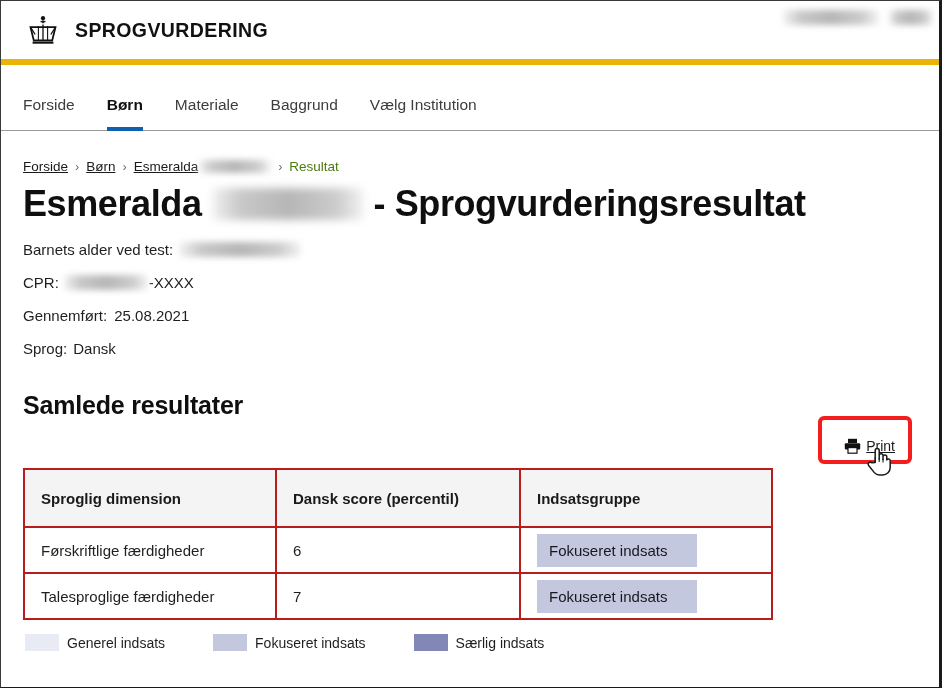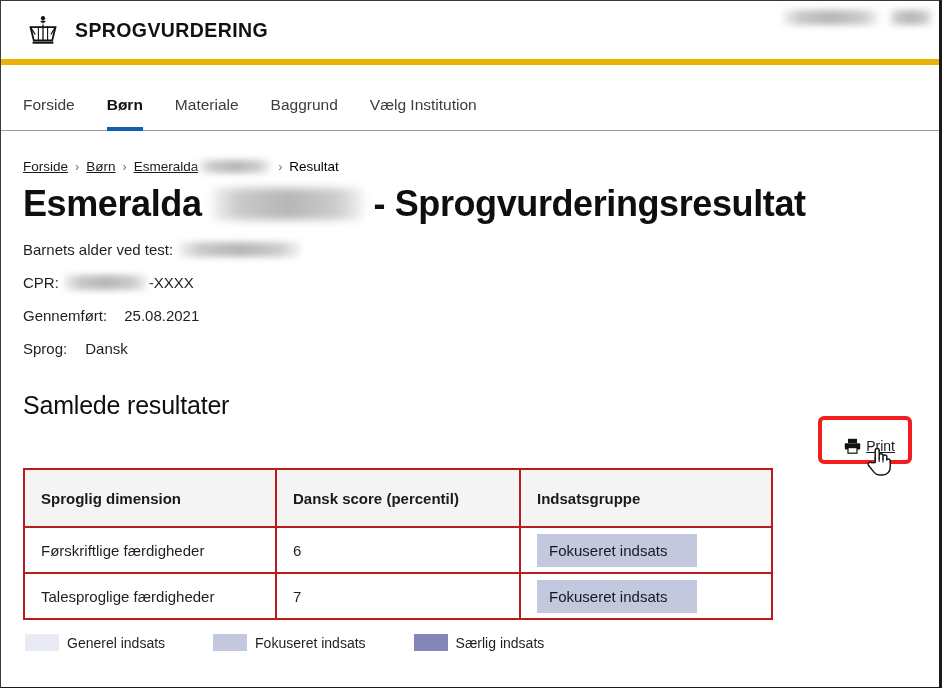--- a/index.html
+++ b/index.html
@@ -128,21 +128,21 @@
   }
   .crumb-redacted {
     width: 72px;
     height: 13px;
     margin-left: 1px;
   }
   .crumb-sep {
     color: #6a6a6a;
     font-size: 12.5px;
   }
-  .crumb-current { color: #000000; }
+  .crumb-current { color: #4d7c0f; }
 
   .page-title {
     font-size: 36px;
     font-weight: bold;
     color: #0f0f0f;
     letter-spacing: -0.4px;
     margin: 6px 0 16px 0;
     display: flex;
     align-items: center;
     gap: 0px;
@@ -171,21 +171,21 @@
   }
   .meta-redacted-age {
     width: 122px;
     height: 15px;
     margin-left: 6px;
     filter: blur(3.4px);
   }
 
   .section-title {
     font-size: 25px;
-    font-weight: normal;
+    font-weight: bold;
     color: #0f0f0f;
     margin: 34px 0 0 0;
     letter-spacing: -0.2px;
   }
 
   
   .print-row {
     position: relative;
     height: 34px;
     margin-top: 12px;
@@ -359,26 +359,26 @@
     </div>
 
     <div class="meta-line">
       <span>CPR:</span>
       <span class="redacted meta-redacted-cpr"></span>
       <span>-XXXX</span>
     </div>
 
     <div class="meta-line">
       <span>Gennemført:</span>
-      <span style="margin-left:17px">25.08.2021</span>
+      <span style="margin-left:7px">25.08.2021</span>
     </div>
 
     <div class="meta-line">
       <span>Sprog:</span>
-      <span style="margin-left:18px">Dansk</span>
+      <span style="margin-left:6px">Dansk</span>
     </div>
 
     <h2 class="section-title">Samlede resultater</h2>
 
     <div class="print-row">
       <div class="print-button">
         <svg class="printer-icon" viewBox="0 0 17 16">
           <rect x="4" y="0.8" width="9" height="4.2" fill="#111111"></rect>
           <rect x="0.8" y="5.2" width="15.4" height="6.4" rx="1.1" fill="#111111"></rect>
           <rect x="4" y="9.6" width="9" height="5.6" fill="#ffffff" stroke="#111111" stroke-width="1.2"></rect>

